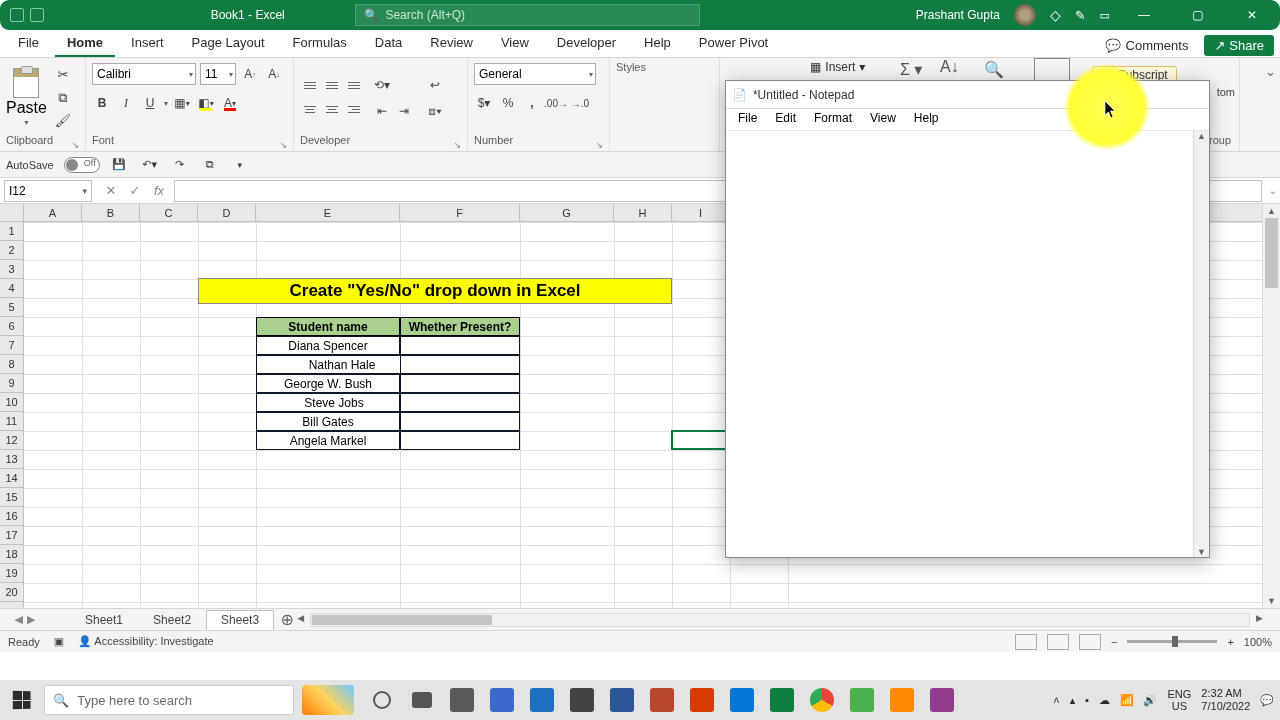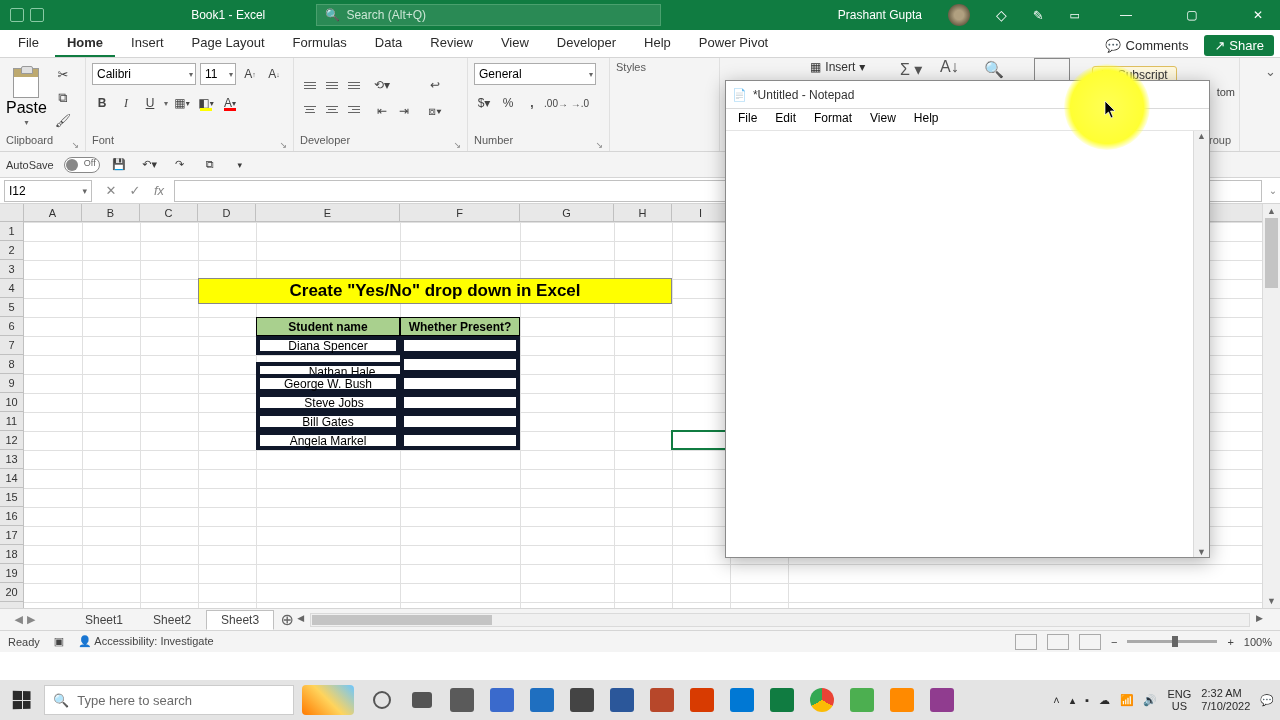--- a/index.html
+++ b/index.html
@@ -1,24 +1,24 @@
 <!DOCTYPE html>
 <html><head>
 <meta charset="utf-8">
 <style>
   * { margin: 0; padding: 0; box-sizing: border-box; font-family: 'Segoe UI', Tahoma, sans-serif; }
   body { width: 1280px; height: 720px; overflow: hidden; background: #fff; position: relative; user-select: none; }
 
   
-  .title-bar { height: 30px; background: #107c41; display: flex; align-items: center; color: #fff; font-size: 12px; }
+  .title-bar { height: 30px; background: #107c41; display: flex; align-items: center; color: #fff; font-size: 12px; border-radius: 9px; }
   .title-left { width: 140px; display: flex; padding-left: 10px; gap: 6px; }
   .title-left .q { width: 14px; height: 14px; border: 1px solid #88c9a4; border-radius: 2px; }
   .title-center { flex: 1; text-align: center; }
   .title-search { width: 345px; height: 22px; background: #2a8a55; border: 1px solid #4aa06e; display: flex; align-items: center; gap: 6px; padding: 0 8px; font-size: 12px; color: #cbe6d5; }
-  .title-right { display: flex; align-items: center; gap: 26px; padding-right: 2px; }
+  .title-right { display: flex; align-items: center; gap: 14px; padding-right: 8px; }
   .title-right .tbtn { width: 40px; height: 30px; display: flex; align-items: center; justify-content: center; font-size: 12px; }
   .avatar { width: 22px; height: 22px; border-radius: 50%; background: radial-gradient(circle,#b0a080 30%,#6a5e46 70%); }
 
   
   .ribbon-tabs { height: 28px; background: #fff; border-bottom: 1px solid #d5d5d5; display: flex; align-items: flex-end; justify-content: space-between; padding: 0 6px; }
   .tabs-left { display: flex; gap: 4px; }
   .rtab { padding: 5px 12px; font-size: 13px; color: #2b2b2b; border-bottom: 2px solid transparent; }
   .rtab.active { border-bottom-color: #107c41; font-weight: 600; }
   .tabs-right { display: flex; gap: 8px; align-items: center; }
   .trbtn { font-size: 13px; color: #2b2b2b; padding: 4px 8px; display: flex; align-items: center; gap: 4px; }
@@ -80,21 +80,21 @@
   .cells { position: absolute; left: 24px; top: 18px; right: 18px; bottom: 0; }
   .gridlines-h div { position: absolute; left: 0; right: 0; height: 1px; background: #e0e0e0; }
   .gridlines-v div { position: absolute; top: 0; bottom: 0; width: 1px; background: #e0e0e0; }
   .vscroll { position: absolute; right: 0; top: 0; width: 18px; bottom: 0; background: #f0f0f0; border-left: 1px solid #dadada; }
   .vscroll .thumb { position: absolute; left: 2px; right: 2px; top: 14px; height: 70px; background: #c4c4c4; }
   .vscroll .arr { position: absolute; left: 0; right: 0; height: 14px; text-align: center; font-size: 9px; color: #666; line-height: 14px; }
 
   
   .yellow-banner { position: absolute; background: #ffff00; border: 1px solid #888; font-weight: 700; font-size: 17px; display: flex; align-items: center; justify-content: center; }
   .hdr-cell { position: absolute; background: #a9d08e; border: 1px solid #000; font-weight: 700; font-size: 12px; display: flex; align-items: center; justify-content: center; }
-  .data-cell { position: absolute; border: 4px solid #0f172a; font-size: 12px; display: flex; align-items: center; justify-content: center; background: #fff; }
+  .data-cell { position: absolute; border: 1px solid #0f172a; font-size: 12px; display: flex; align-items: center; justify-content: center; background: #fff; }
   .sel-cell { position: absolute; border: 2px solid #107c41; }
   .sel-handle { position: absolute; width: 6px; height: 6px; background: #107c41; }
 
   
   .sheet-strip { height: 22px; background: #f4f4f4; border-top: 1px solid #d5d5d5; display: flex; align-items: center; }
   .st-nav { width: 50px; display: flex; gap: 4px; justify-content: center; color: #888; font-size: 11px; }
   .stab { padding: 2px 14px; font-size: 12px; border: 1px solid transparent; color: #444; }
   .stab.active { background: #fff; border-color: #c0c0c0; border-bottom: 1px solid #fff; }
   .hscroll { flex: 1; margin: 0 30px 0 10px; height: 14px; background: #f0f0f0; border: 1px solid #dadada; position: relative; }
   .hscroll .thumb { position: absolute; top: 1px; bottom: 1px; left: 1px; width: 180px; background: #c4c4c4; }
@@ -404,21 +404,21 @@
         <div style="left: 648px;"></div>
         <div style="left: 706px;"></div>
         <div style="left: 764px;"></div>
       </div>
 
   <div class="yellow-banner" style="left: 174px; top: 56px; width: 474px; height: 26px;">Create "Yes/No" drop down in Excel</div>
       <div class="hdr-cell" style="left: 232px; top: 95px; width: 144px; height: 19px;">Student name</div>
       <div class="hdr-cell" style="left: 376px; top: 95px; width: 120px; height: 19px;">Whether Present?</div>
       <div class="data-cell" style="left: 232px; top: 114px; width: 144px; height: 19px;">Diana Spencer</div>
       <div class="data-cell" style="left: 376px; top: 114px; width: 120px; height: 19px;"></div>
-      <div class="data-cell" style="left: 232px; top: 140px; width: 172px; height: 19px;">Nathan Hale</div>
+      <div class="data-cell" style="left: 232px; top: 133px; width: 172px; height: 19px;">Nathan Hale</div>
       <div class="data-cell" style="left: 376px; top: 133px; width: 120px; height: 19px;"></div>
       <div class="data-cell" style="left: 232px; top: 152px; width: 144px; height: 19px;">George W. Bush</div>
       <div class="data-cell" style="left: 376px; top: 152px; width: 120px; height: 19px;"></div>
       <div class="data-cell" style="left: 232px; top: 171px; width: 144px; height: 19px; padding-left: 12px;">Steve Jobs</div>
       <div class="data-cell" style="left: 376px; top: 171px; width: 120px; height: 19px;"></div>
       <div class="data-cell" style="left: 232px; top: 190px; width: 144px; height: 19px;">Bill Gates</div>
       <div class="data-cell" style="left: 376px; top: 190px; width: 120px; height: 19px;"></div>
       <div class="data-cell" style="left: 232px; top: 209px; width: 144px; height: 19px;">Angela Markel</div>
       <div class="data-cell" style="left: 376px; top: 209px; width: 120px; height: 19px;"></div>
       <div class="sel-cell" style="left: 647px; top: 208px; width: 59px; height: 20px;"></div>

